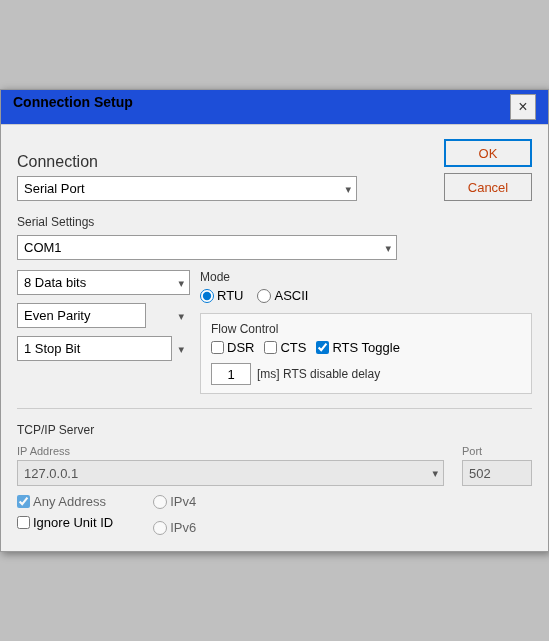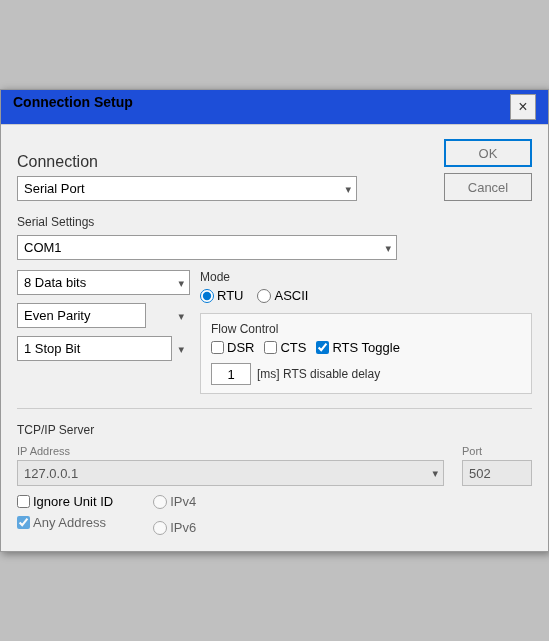--- a/index.html
+++ b/index.html
@@ -93,21 +93,21 @@
       gap: 6px;
       margin-left: 16px;
     }
     .btn {
       width: 88px;
       height: 28px;
       background: #f0f0f0;
       border: 1px solid #888;
       font-size: 13px;
       cursor: pointer;
-      color: #737373;
+      color: #c2410c;
       text-align: center;
     }
     .btn-ok {
       border: 2px solid #0078d4;
     }
     .serial-settings-label {
       font-size: 12px;
       color: #333;
       margin-bottom: 6px;
     }
@@ -390,27 +390,27 @@
           </div>
         </div>
         <div class="port-group">
           <div class="port-sublabel">Port</div>
           <input type="text" class="port-input" value="502" readonly="" style="">
         </div>
       </div>
 
       <div class="tcpip-checkboxes">
         <div class="tcpip-left-checks">
+          <label class="checkbox-item disabled-checkbox">
+            <input type="checkbox" checked="" style="">
+            <span>Any Address</span>
+          </label>
           <label class="checkbox-item">
             <input type="checkbox" style="">
             <span>Ignore Unit ID</span>
-          </label>
-          <label class="checkbox-item disabled-checkbox">
-            <input type="checkbox" checked="" style="">
-            <span>Any Address</span>
           </label>
         </div>
         <div class="tcpip-right-checks">
           <label class="radio-item disabled-checkbox">
             <input type="radio" name="ipver" style="">
             <span>IPv4</span>
           </label>
           <label class="radio-item disabled-checkbox">
             <input type="radio" name="ipver" style="">
             <span>IPv6</span>

